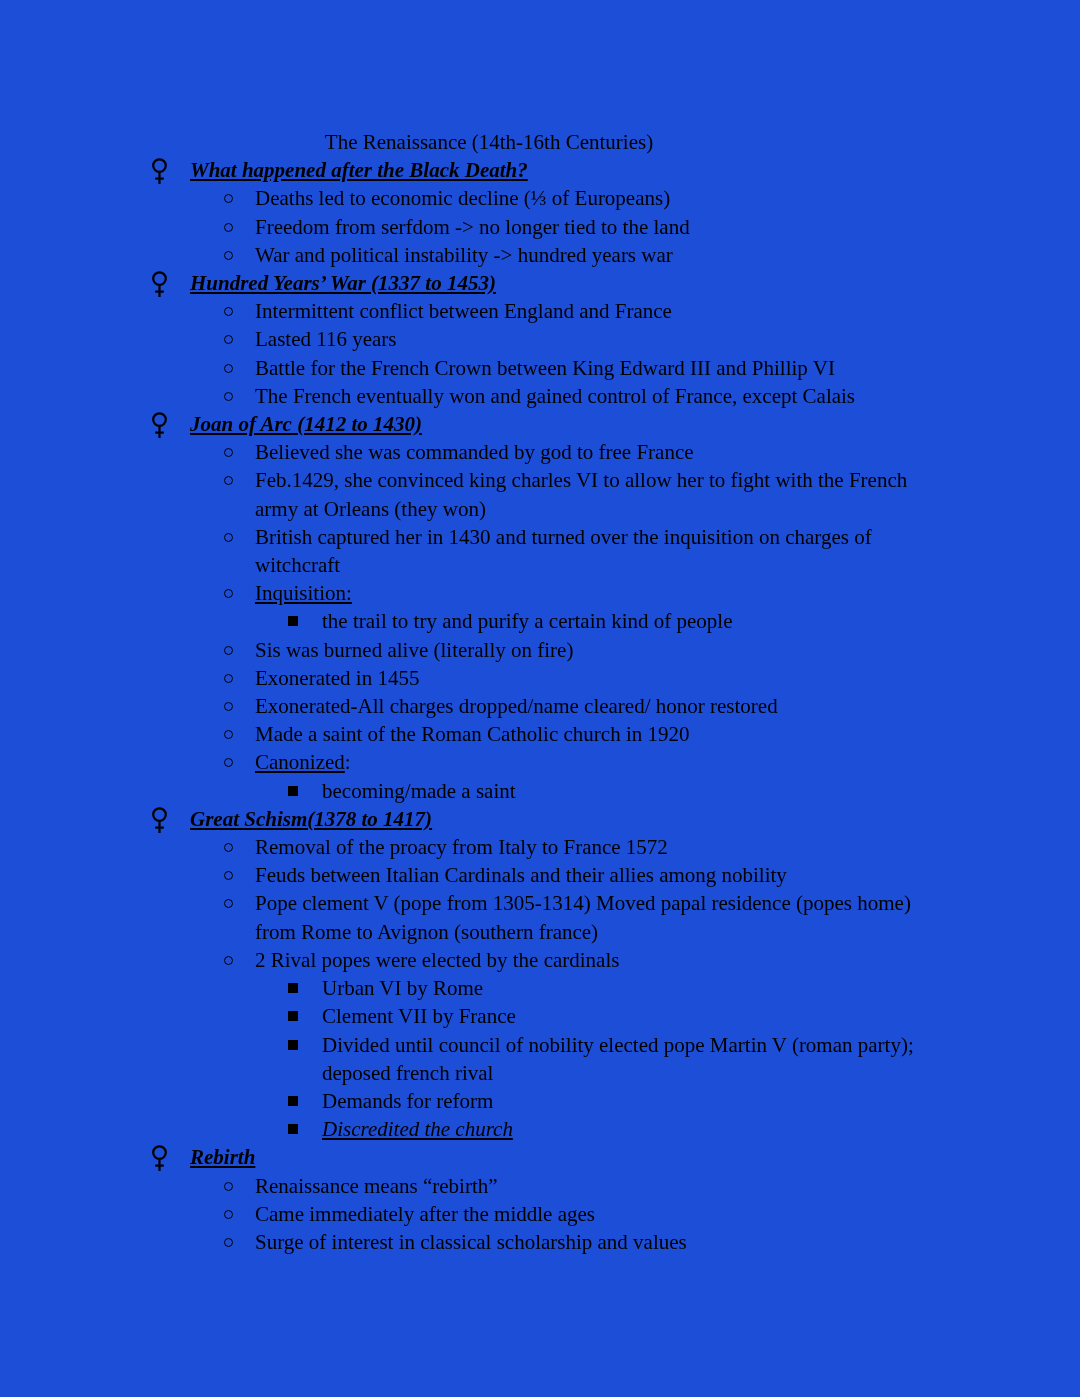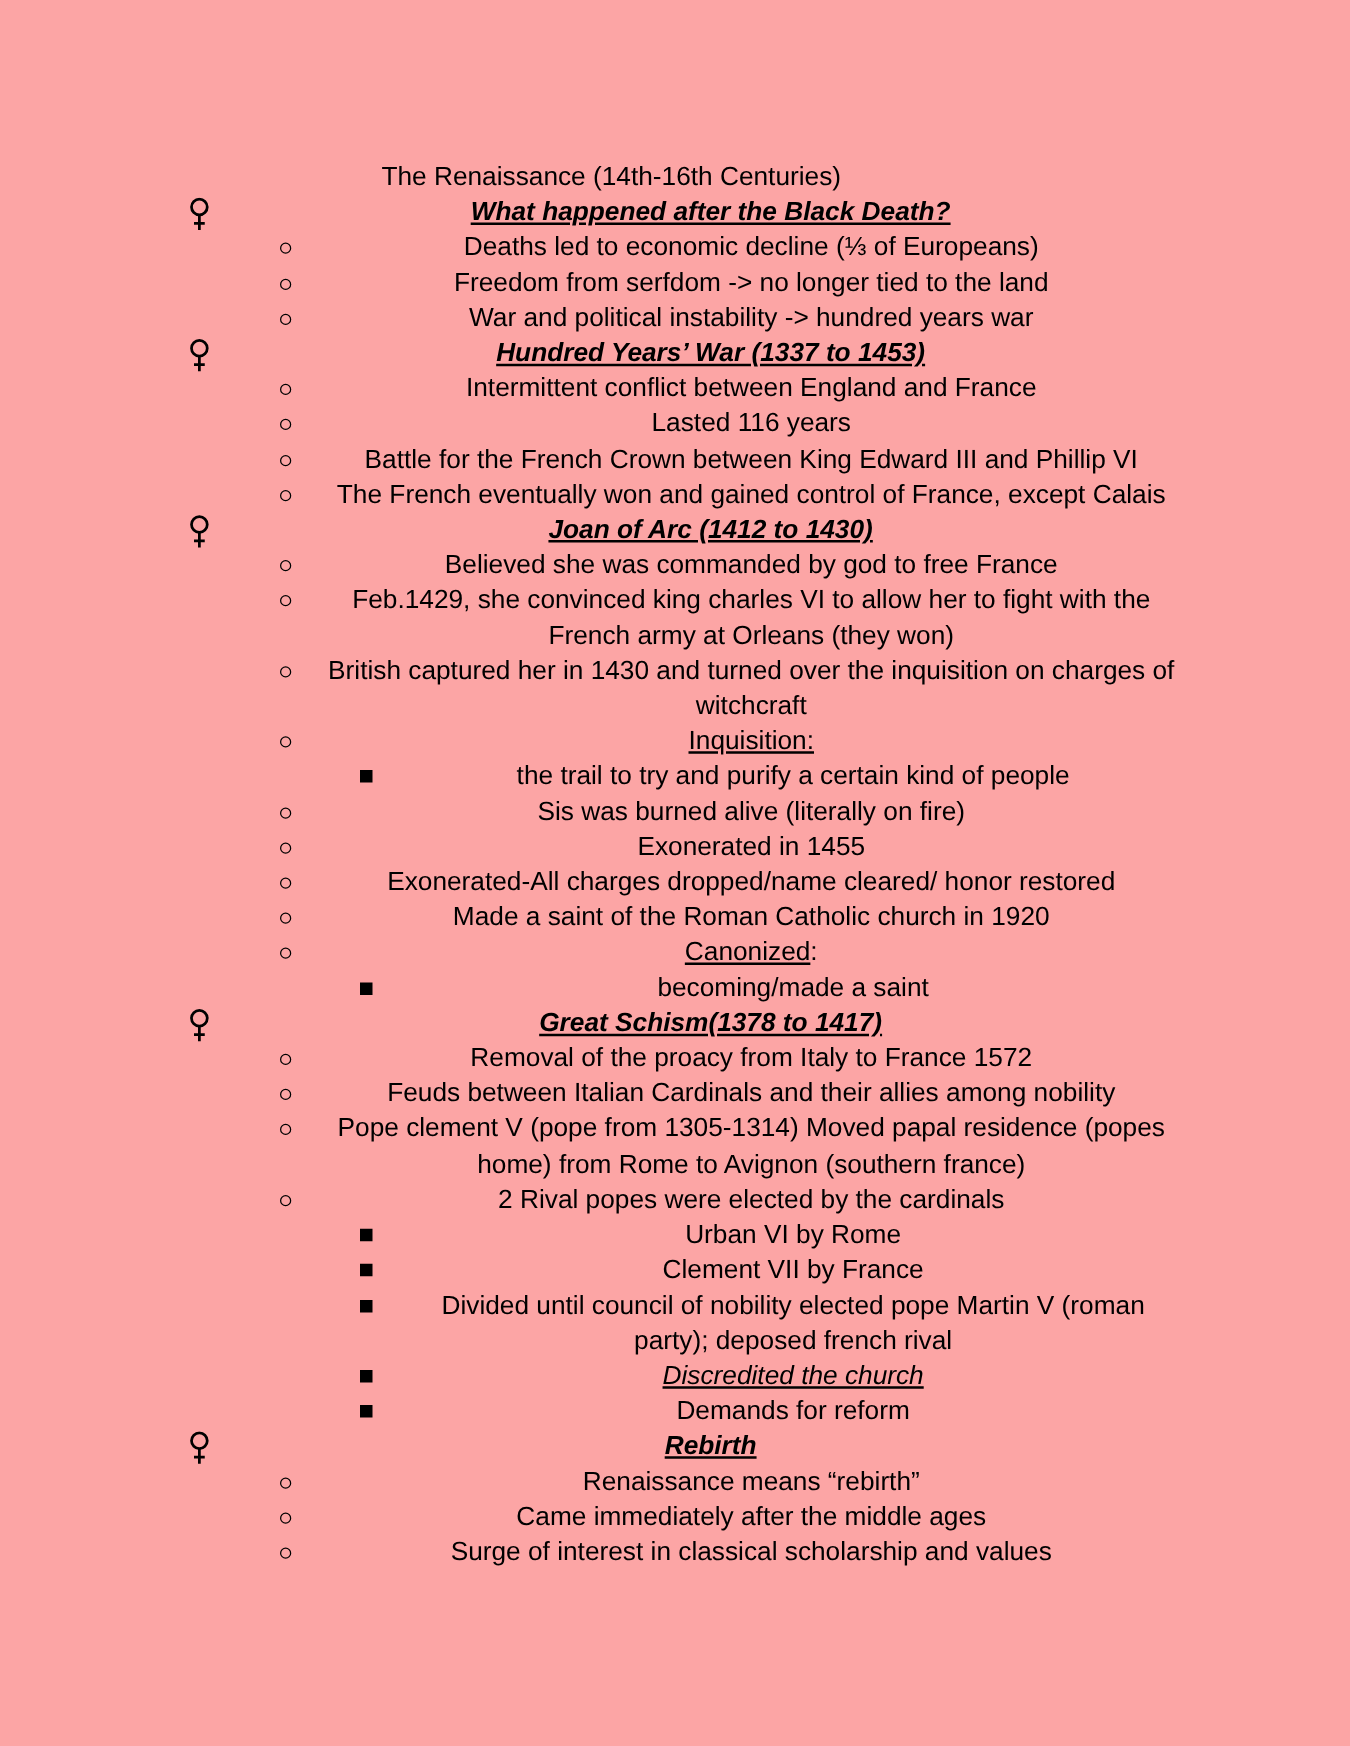--- a/index.html
+++ b/index.html
@@ -9,38 +9,38 @@
   }
   body {
     width: 1080px;
     height: 1397px;
     overflow: hidden;
   }
   .page {
     position: relative;
     width: 1080px;
     height: 1397px;
-    background: #fca5a5;
+    background: #1d4ed8;
     color: #000000;
-    font-family: Liberation Sans, sans-serif;
+    font-family: Liberation Serif, serif;
     font-size: 21px;
     line-height: 28.2px;
   }
   .content {
     position: absolute;
     left: 127px;
     top: 128px;
     width: 820px;
   }
   .title {
     text-align: center;
     padding-right: 96px;
     white-space: nowrap;
   }
-  .li { position: relative; text-align: center; }
+  .li { position: relative; }
   .li.l1 { padding-left: 63px; }
   .li.l2 { padding-left: 128px; }
   .li.l3 { padding-left: 195px; }
   .bullet { position: absolute; display: block; }
   .b1 { left: 24px; top: 2px; width: 17px; height: 27px; }
   .b1 svg { display: block; }
   .b2 {
     left: 97px; top: 10px;
     width: 9px; height: 9px;
     border: 1.5px solid #000;
@@ -205,27 +205,27 @@
 
   <div class="li l3">
     <span class="bullet b3"></span><span class="i-text">Clement VII by France</span><span class="i-suffix"></span>
   </div>
 
   <div class="li l3">
     <span class="bullet b3"></span><span class="i-text">Divided until council of nobility elected pope Martin V (roman party); deposed french rival</span><span class="i-suffix"></span>
   </div>
 
   <div class="li l3">
+    <span class="bullet b3"></span><span class="i-text">Demands for reform</span><span class="i-suffix"></span>
+  </div>
+
+  <div class="li l3">
     <span class="bullet b3"></span><span class="i-text italic underline">Discredited the church</span><span class="i-suffix"></span>
   </div>
 
-  <div class="li l3">
-    <span class="bullet b3"></span><span class="i-text">Demands for reform</span><span class="i-suffix"></span>
-  </div>
-
   <div class="li l1">
     <span class="bullet b1">
       <svg width="17" height="27" viewBox="0 0 17 27" xmlns="http://www.w3.org/2000/svg">
         <circle cx="8.5" cy="7.6" r="6.3" fill="none" stroke="#000" stroke-width="2.2"></circle>
         <line x1="8.5" y1="13.9" x2="8.5" y2="26" stroke="#000" stroke-width="2.2"></line>
         <line x1="4.2" y1="20.6" x2="12.8" y2="20.6" stroke="#000" stroke-width="2.2"></line>
       </svg>
     </span>
     <span class="h-text">Rebirth</span>
   </div>

